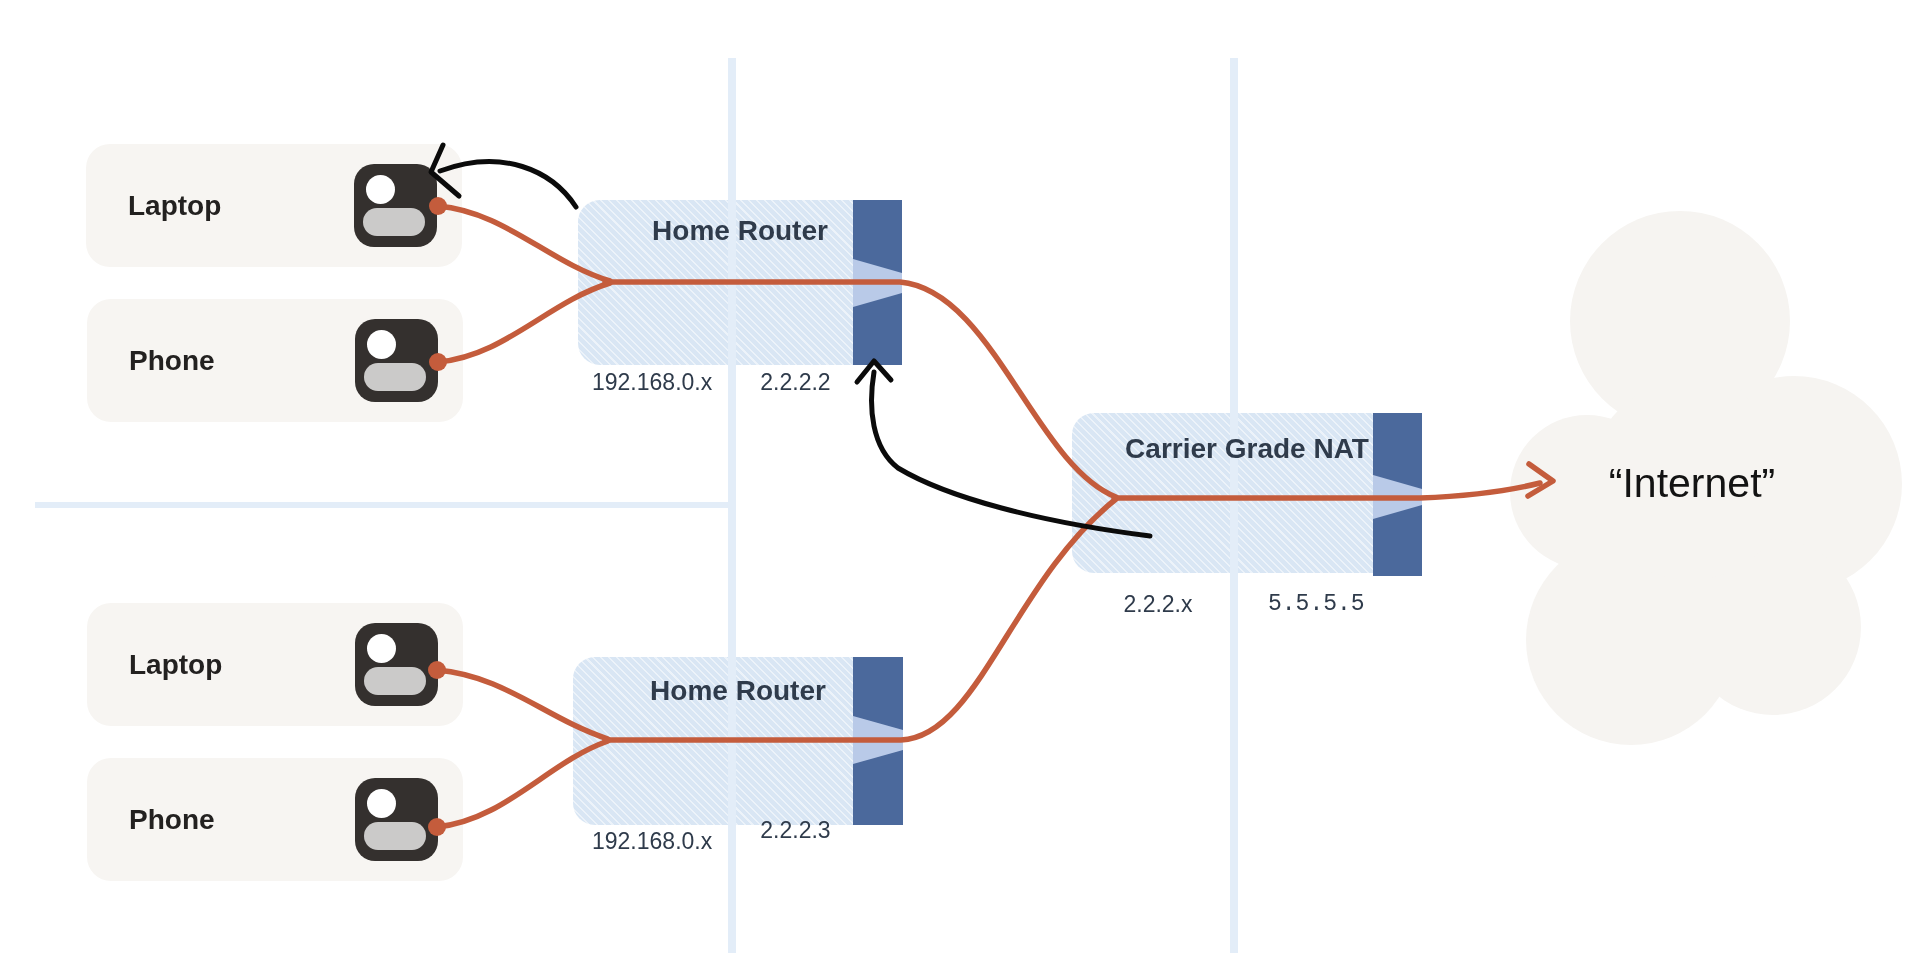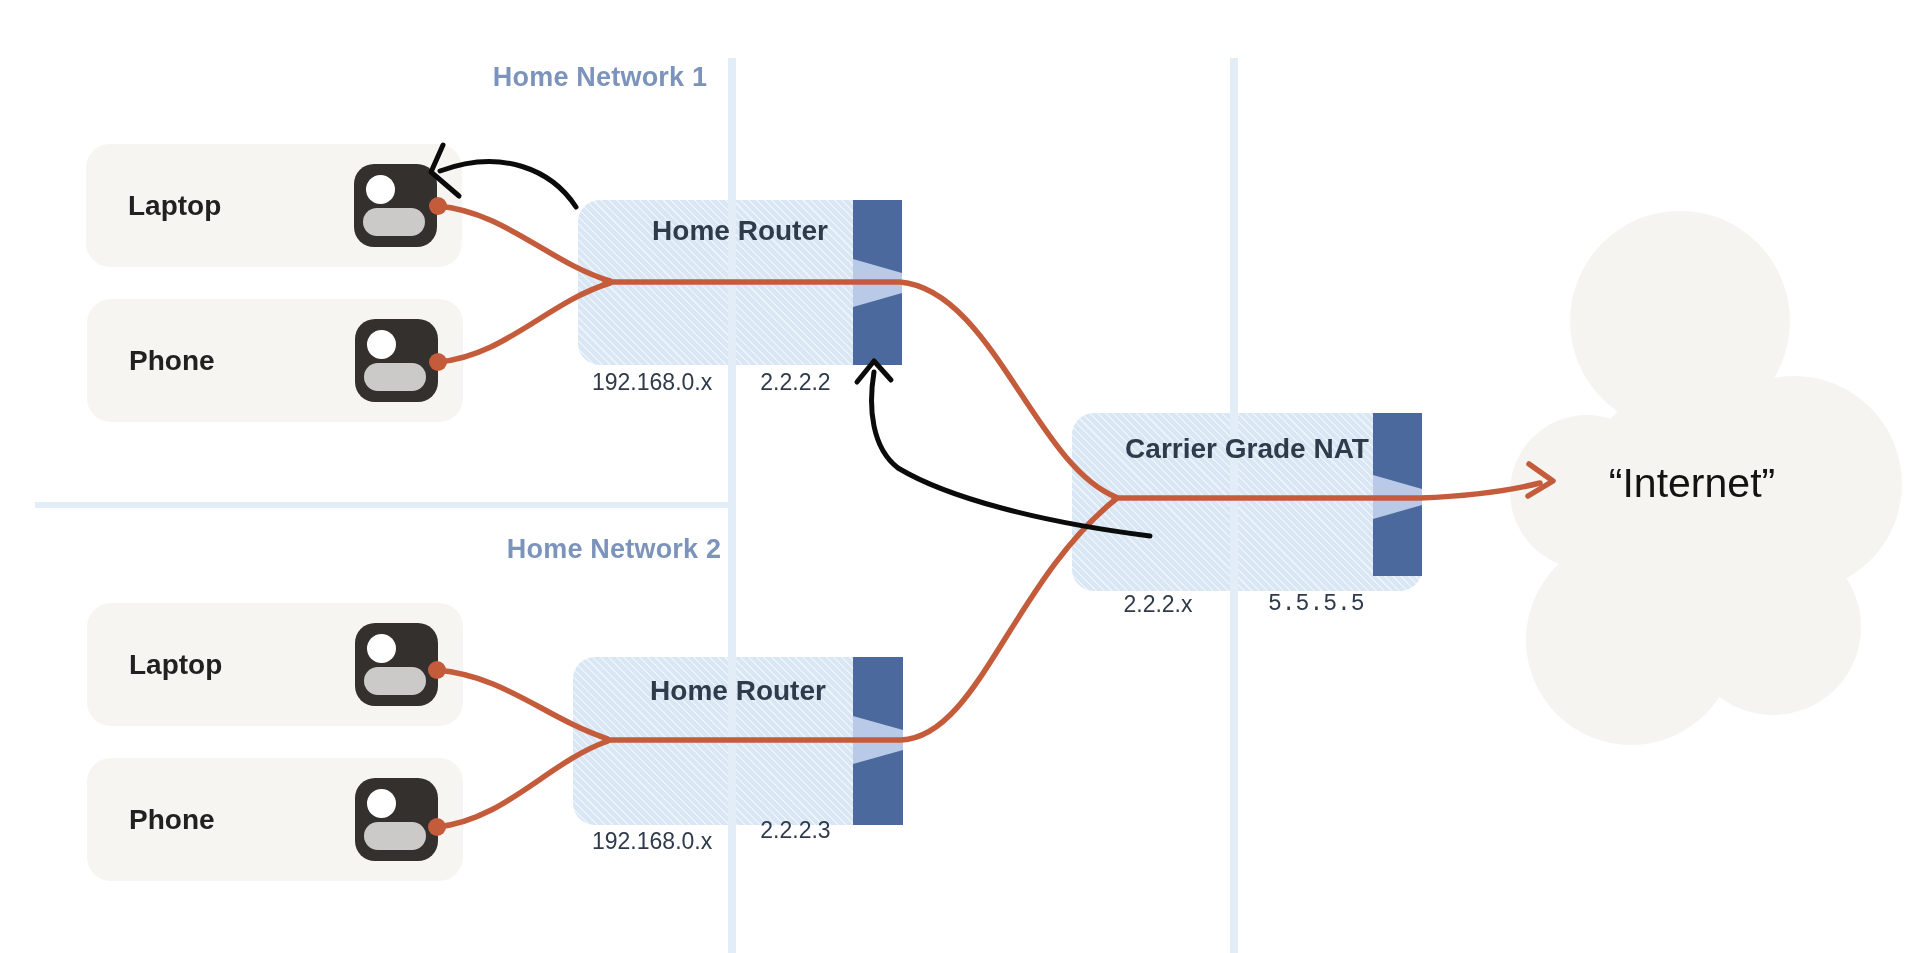--- a/index.html
+++ b/index.html
@@ -116,21 +116,21 @@
     <div class="ip" style="left:14px;top:121px;width:120px;">192.168.0.x</div>
     <div class="ip" style="left:180px;top:121px;width:75px;">2.2.2.2</div>
   </div>
 
   <div class="nbox" style="left:573px;top:657px;width:330px;height:168px;">
     <div class="nbox-title" style="top:18px;">Home Router</div>
     <div class="ip" style="left:19px;top:123px;width:120px;">192.168.0.x</div>
     <div class="ip" style="left:185px;top:112px;width:75px;text-align:center;">2.2.2.3</div>
   </div>
 
-  <div class="nbox" style="left:1072px;top:413px;width:350px;height:178px;">
+  <div class="nbox" style="left:1072px;top:413px;width:350px;height:160px;">
     <div class="nbox-title" style="top:20px;">Carrier Grade NAT</div>
     <div class="ip" style="left:51px;top:130px;width:70px;">2.2.2.x</div>
     <div class="ip" style="left:196px;top:130px;width:70px;font-family:Liberation Mono, monospace;">5.5.5.5</div>
   </div>
 
   <div class="vdiv" style="left:728px;"></div>
   <div class="vdiv" style="left:1230px;"></div>
   <div class="hdiv" style="left:35px;top:502px;width:696px;"></div>
 
   <svg class="overlay" width="1920" height="953" viewBox="0 0 1920 953">
@@ -155,18 +155,16 @@
     <circle class="conn-dot" cx="438" cy="362" r="9"></circle>
     <circle class="conn-dot" cx="437" cy="670" r="9"></circle>
     <circle class="conn-dot" cx="437" cy="827" r="9"></circle>
 
     <path class="black-line" d="M 576 207 C 552 170 502 148 440 171"></path>
     <path class="black-line" d="M 443 145 L 431 172 L 459 196"></path>
     <path class="black-line" d="M 1150 536 C 1040 522 948 498 898 468 C 872 448 868 408 874 372"></path>
     <path class="black-line" d="M 857 382 L 874 361 L 891 380"></path>
   </svg>
 
-  <div class="zone-label" style="left:450px;top:62px;">Home Network 1</div>
-  <div class="zone-label" style="left:464px;top:534px;">Home Network 2</div>
 
   <div class="internet-label" style="left:1562px;top:460px;">“Internet”</div>
 
 </div>
 
 </body></html>

